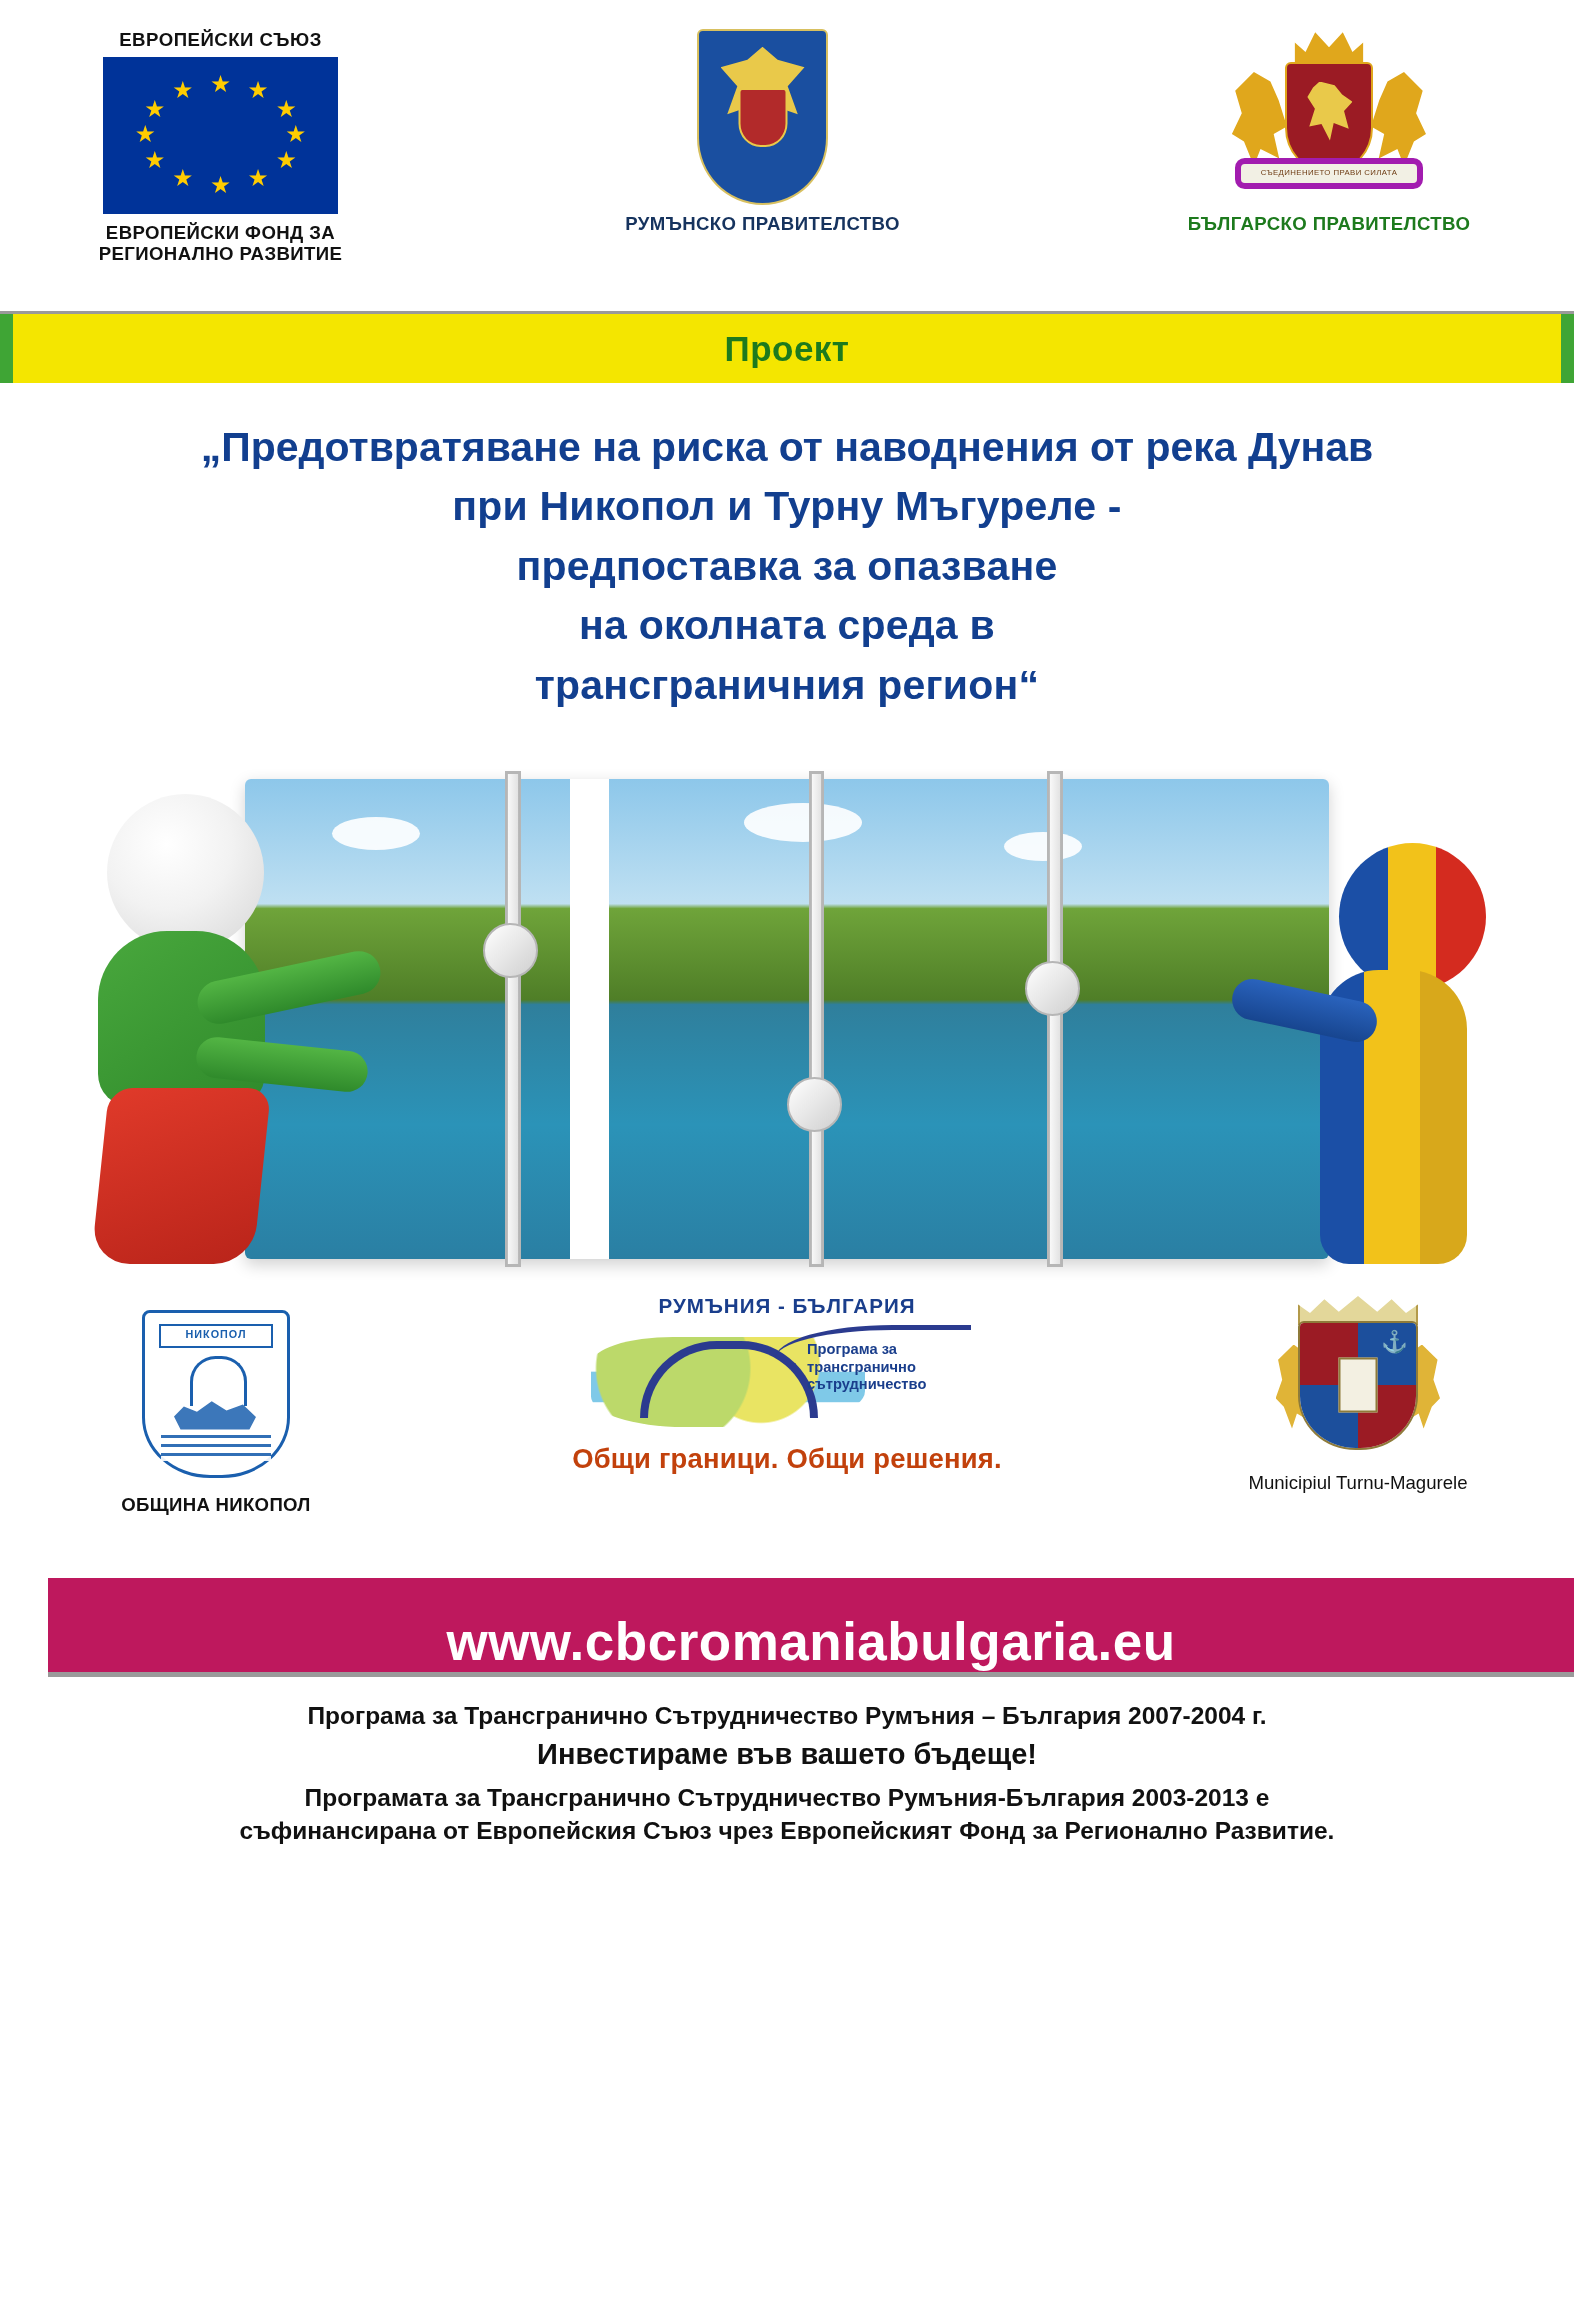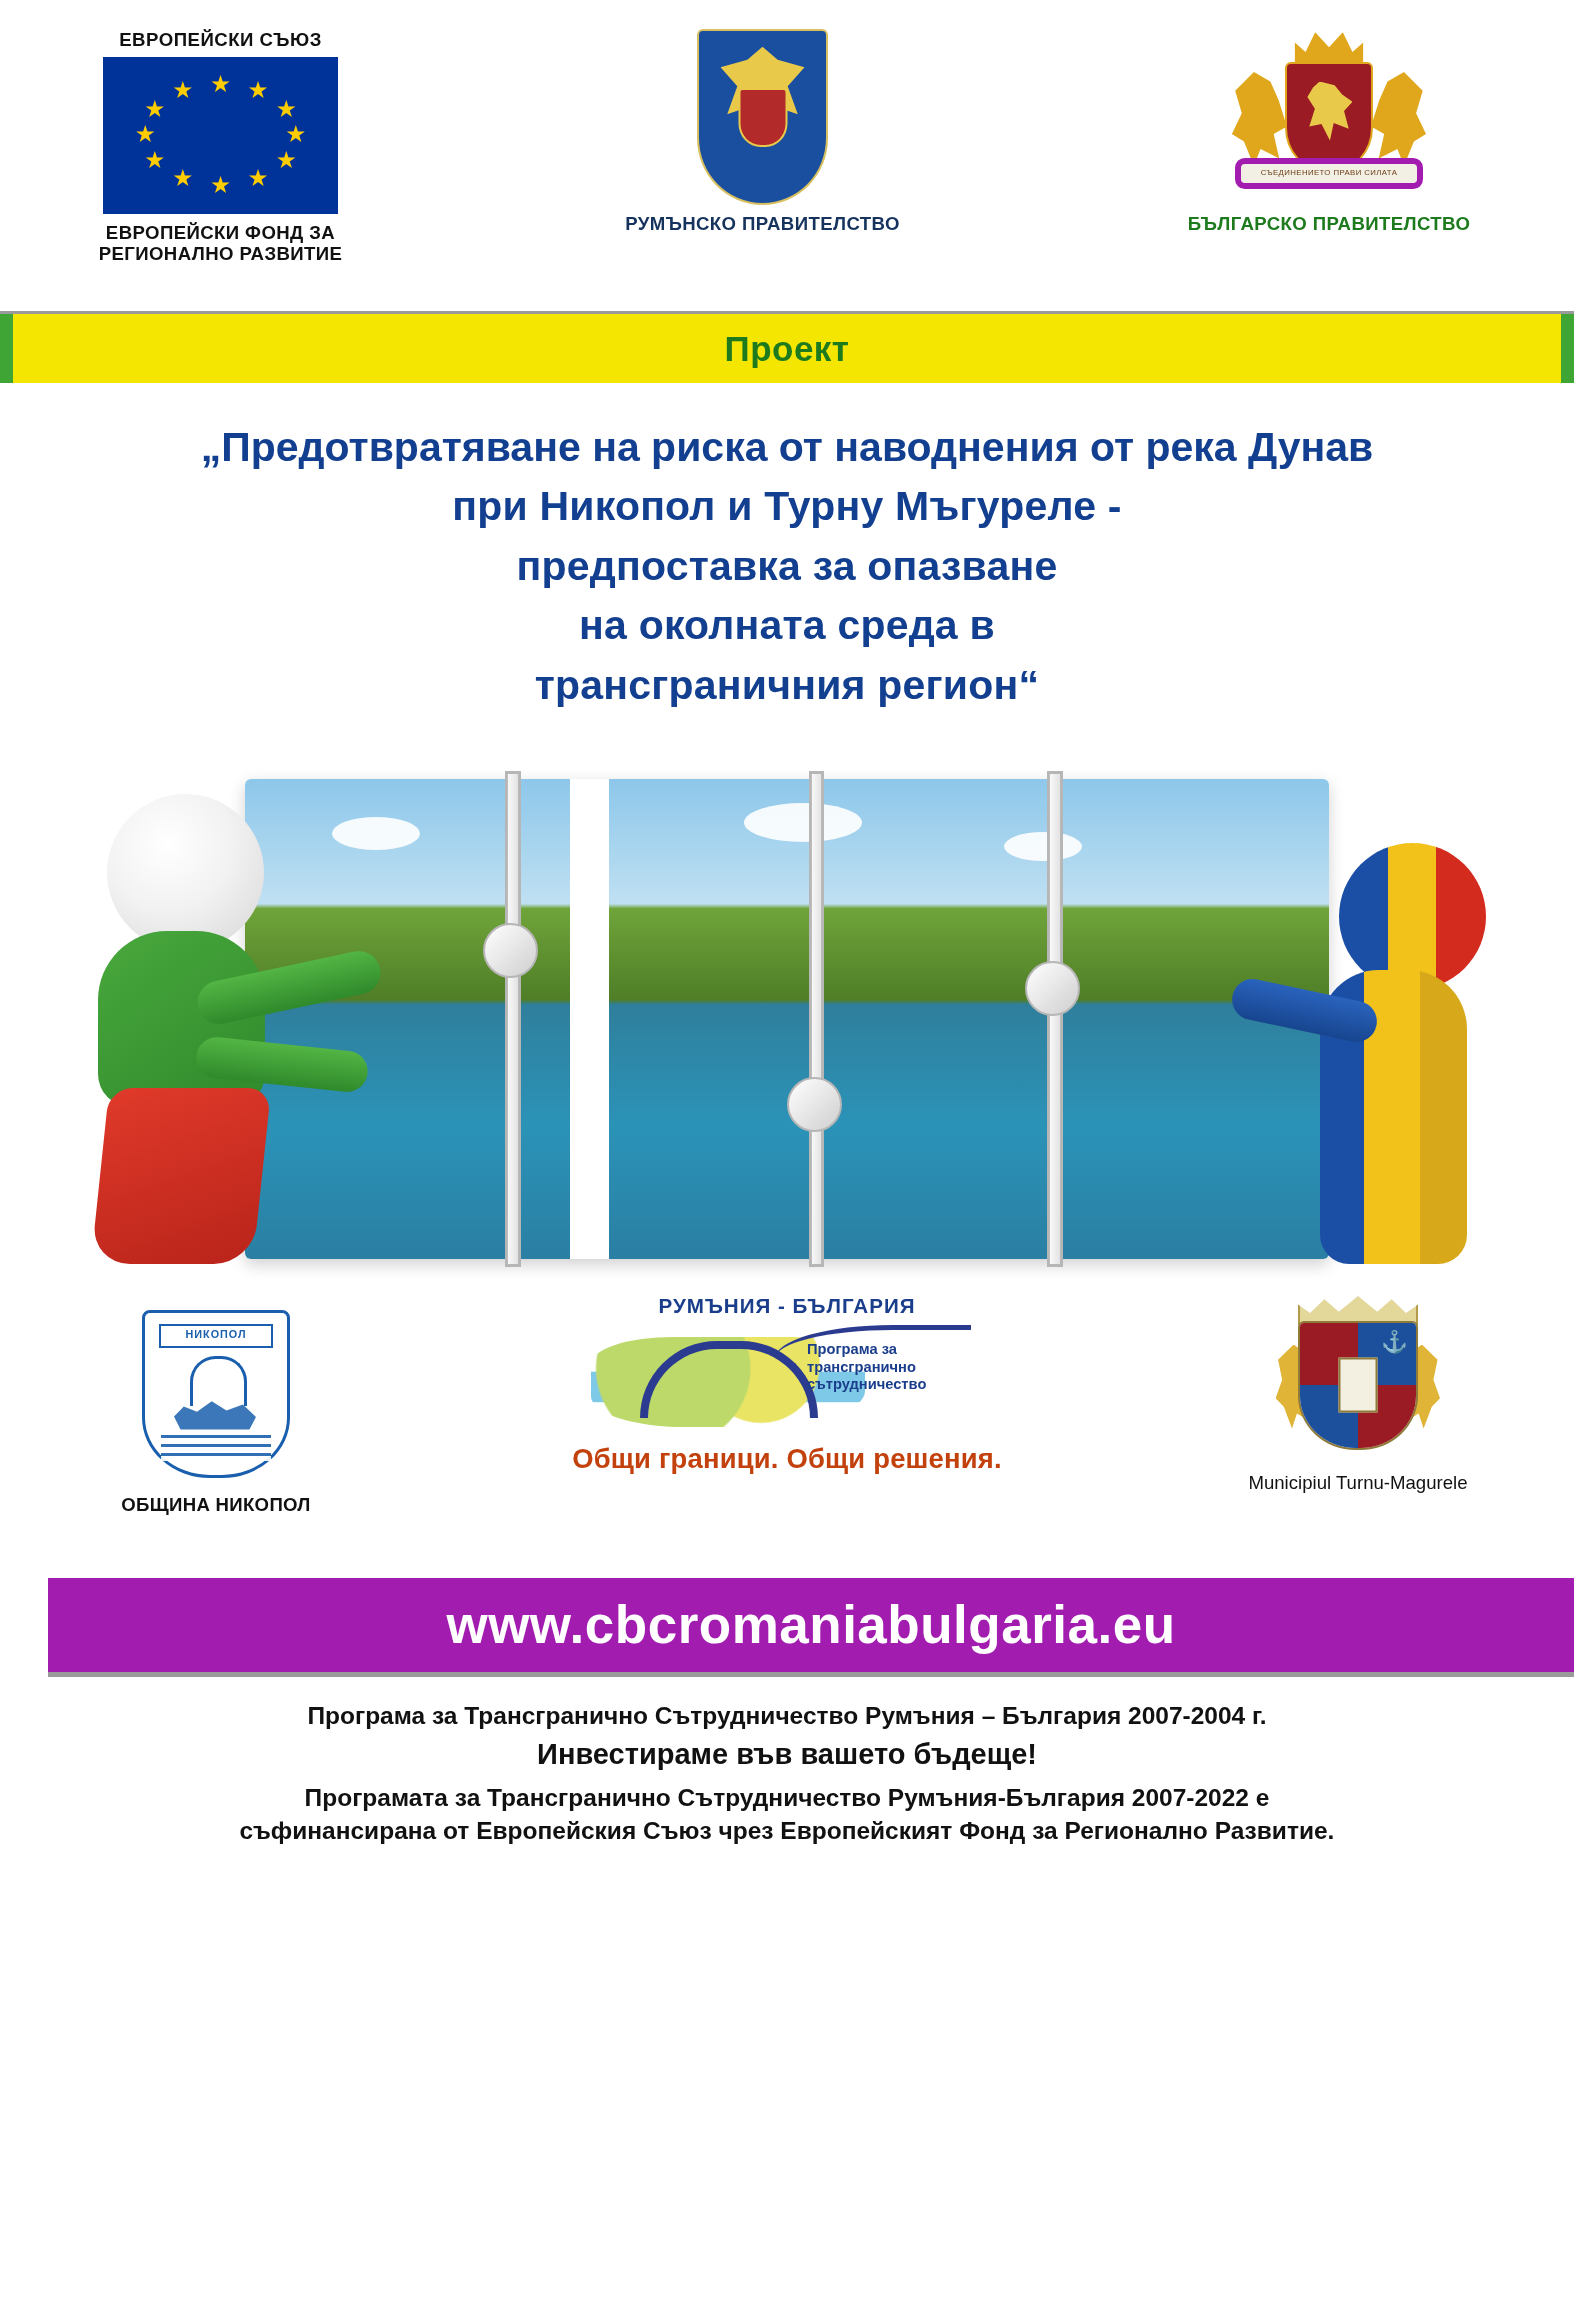--- a/index.html
+++ b/index.html
@@ -505,23 +505,23 @@
   .tm-support.right { right: -3.9px; transform: scaleX(-1); }
   .tm-caption {
     font-size: 18.6px;
     color: #111;
     margin-top: 11.8px;
   }
 
   
   .web-band {
     height: 94px;
-    background: #a21caf;
+    background: #be185d;
     display: flex;
-    align-items: center;
+    align-items: flex-end;
     justify-content: center;
     border-bottom: 5.9px solid #9a9a9a;
     margin-left: 48px;
   }
   .web-band-text {
     font-size: 53px;
     font-weight: bold;
     color: #ffffff;
     letter-spacing: 0.5px;
   }
@@ -694,18 +694,18 @@
 
   </div>
 
   <div class="web-band">
     <div class="web-band-text">www.cbcromaniabulgaria.eu</div>
   </div>
 
   <div class="footer">
     <div class="foot-2">Програма за Трансгранично Сътрудничество Румъния – България 2007-2004 г.</div>
     <div class="foot-3">Инвестираме във вашето бъдеще!</div>
-    <div class="foot-4" style="white-space:pre-line;">Програмата за Трансгранично Сътрудничество Румъния-България 2007-2022 е
+    <div class="foot-4" style="white-space:pre-line;">Програмата за Трансгранично Сътрудничество Румъния-България 2003-2013 е
 съфинансирана от Европейския Съюз чрез Европейският Фонд за Регионално Развитие.</div>
   </div>
 
 </div>
 
 
 </body></html>

